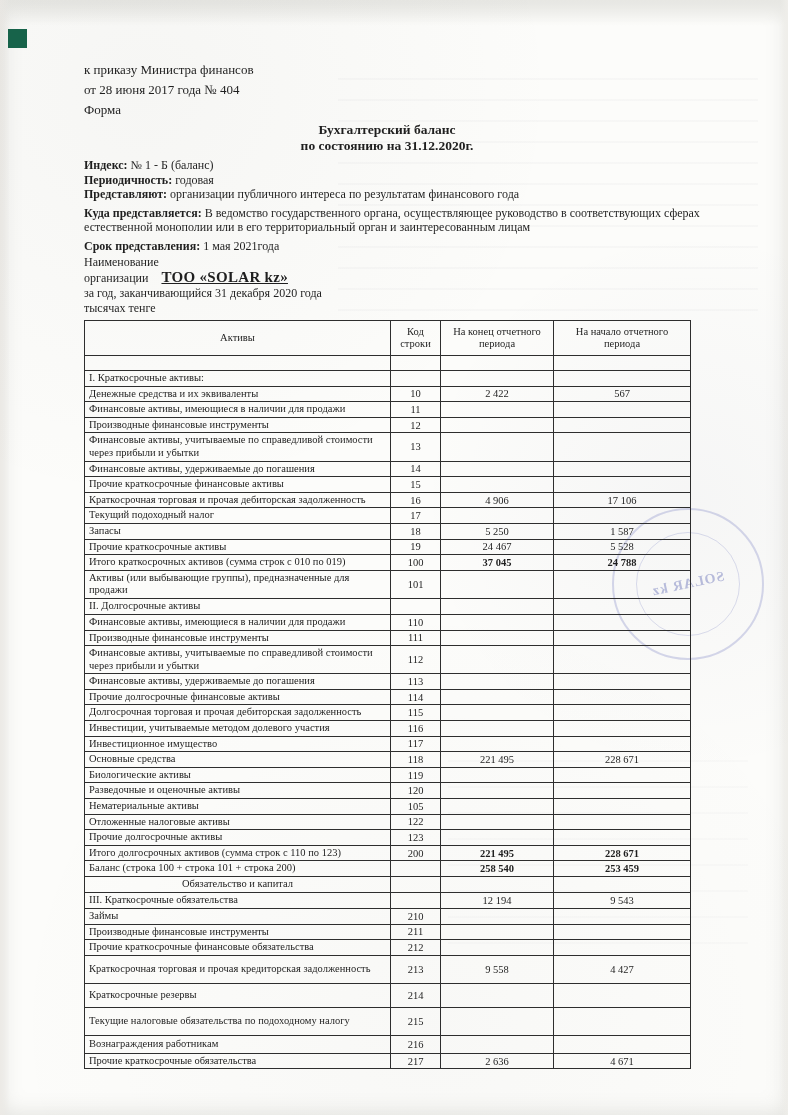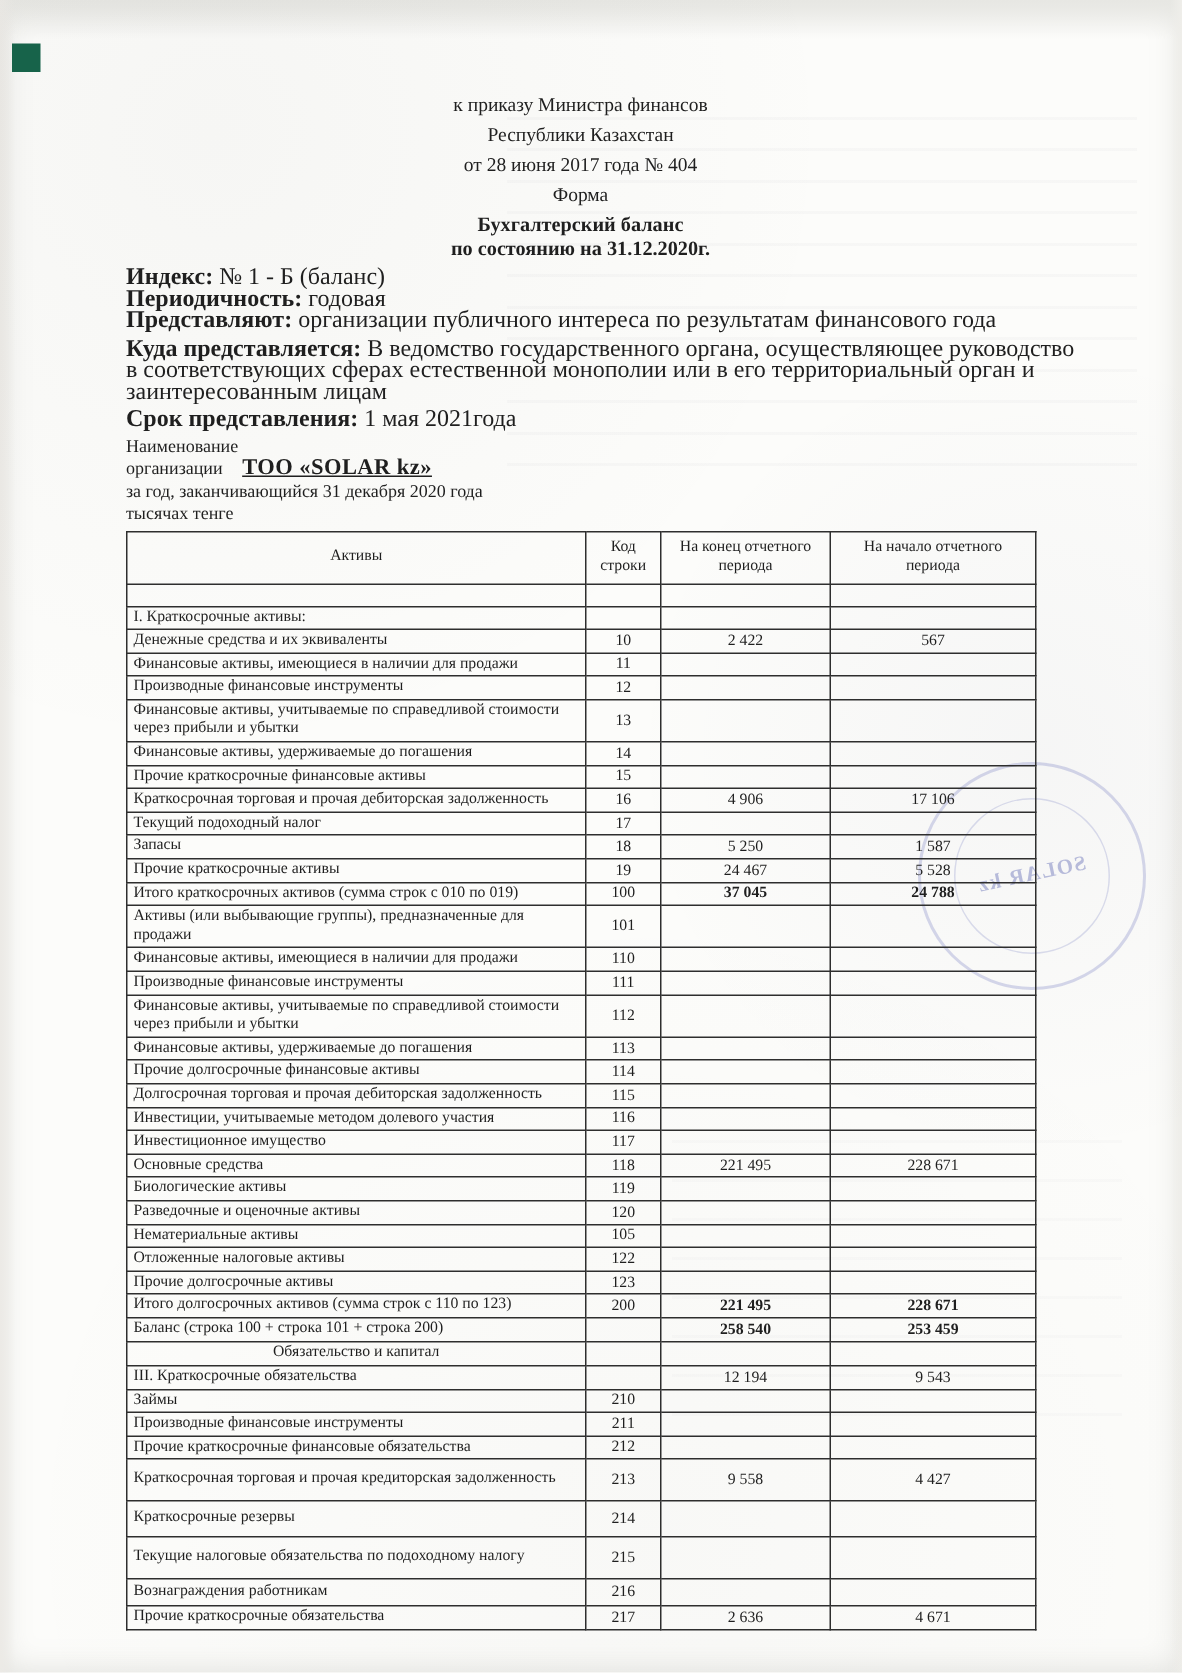--- a/index.html
+++ b/index.html
@@ -23,24 +23,24 @@
   .bleed-b{right:40px;top:760px;width:300px;height:200px;
      background:repeating-linear-gradient(180deg, rgba(125,125,140,0.05) 0 2px, transparent 2px 26px);}
   .stamp{position:absolute;left:612px;top:508px;width:152px;height:152px;pointer-events:none;
      filter:blur(0.4px);}
   .ring-outer{position:absolute;inset:0;border:2px solid rgba(100,110,185,0.26);border-radius:50%;}
   .ring-inner{position:absolute;inset:24px;border:1.5px solid rgba(100,110,185,0.22);border-radius:50%;}
   .stamp-text{position:absolute;inset:0;display:flex;align-items:center;justify-content:center;
      transform:scaleX(-1) rotate(12deg);font-weight:bold;font-size:14px;letter-spacing:1px;
      color:rgba(92,102,178,0.42);}
   .content{position:absolute;left:84px;top:60px;width:606px;}
-  .hdr-right{text-align:center;font-size:13px;line-height:20px;}
+  .hdr-right{text-align:left;font-size:13px;line-height:20px;}
   .doc-title{ text-align:center;font-weight:bold;font-size:13.5px;line-height:16px;margin-top:2px;}
   .doc-subtitle{text-align:center;font-weight:bold;font-size:13.5px;line-height:16px;}
-  .meta{margin-top:4px;font-size:16px;line-height:14.5px;width:640px;}
+  .meta{margin-top:4px;font-size:12px;line-height:14.5px;width:640px;}
   .meta-line{margin:0;}
   .meta-line.gap{margin-top:4px;}
   .meta-label{font-weight:bold;}
   .org-block{font-size:12px;line-height:15px;margin-top:2px;}
   .org-name{font-weight:bold;font-size:15px;text-decoration:underline;letter-spacing:0.3px;
      padding:0 4px 0 10px;}
   table{border-collapse:collapse;width:606px;margin-top:4px;table-layout:fixed;}
   th,td{border:1px solid #2e2e2e;font-size:10.5px;padding:1px 4px;vertical-align:middle;
      overflow:hidden;}
   thead th{font-weight:normal;text-align:center;height:32px;line-height:1.15;}
@@ -65,21 +65,20 @@
 
   <div class="stamp">
     <div class="ring-outer"></div>
     <div class="ring-inner"></div>
     <div class="stamp-text">SOLAR kz</div>
   </div>
 
   <div class="content">
     <div class="hdr-right">
       <div>к приказу Министра финансов</div>
-      <div>Республики Казахстан</div>
       <div>от 28 июня 2017 года № 404</div>
       <div>Форма</div>
     </div>
 
     <div class="doc-title">Бухгалтерский баланс</div>
     <div class="doc-subtitle">по состоянию на 31.12.2020г.</div>
 
     <div class="meta">
       <div class="meta-line">
         <span class="meta-label">Индекс:</span>
@@ -206,20 +205,26 @@
             <td class="c-code">100</td>
             <td class="c-v bold">37 045</td>
             <td class="c-v bold">24 788</td>
           </tr>
           <tr style="height: 22px;">
             <td class="c-name">Активы (или выбывающие группы), предназначенные для продажи</td>
             <td class="c-code">101</td>
             <td class="c-v"></td>
             <td class="c-v"></td>
           </tr>
+          <tr style="height: 16px;">
+            <td class="c-name">II. Долгосрочные активы</td>
+            <td class="c-code"></td>
+            <td class="c-v"></td>
+            <td class="c-v"></td>
+          </tr>
           <tr>
             <td class="c-name">Финансовые активы, имеющиеся в наличии для продажи</td>
             <td class="c-code">110</td>
             <td class="c-v"></td>
             <td class="c-v"></td>
           </tr>
           <tr>
             <td class="c-name">Производные финансовые инструменты</td>
             <td class="c-code">111</td>
             <td class="c-v"></td>

